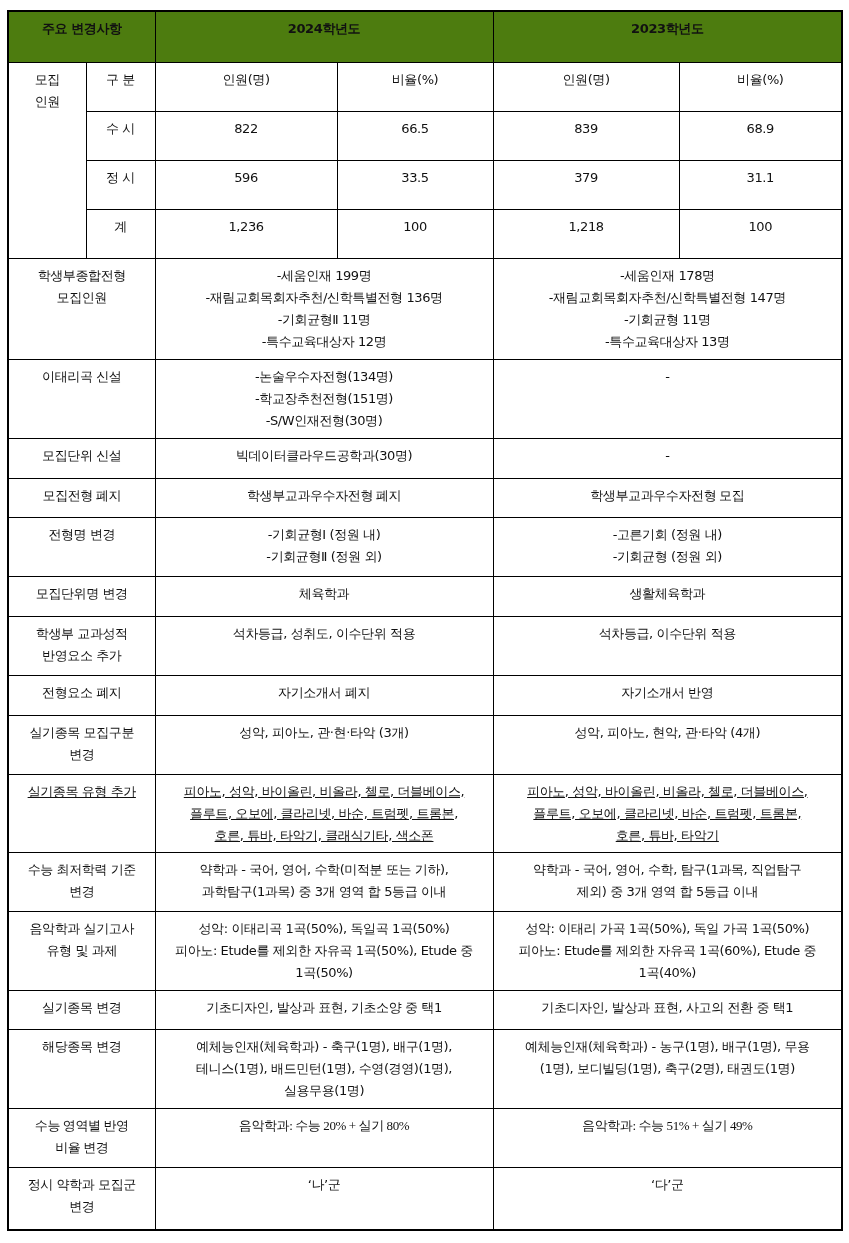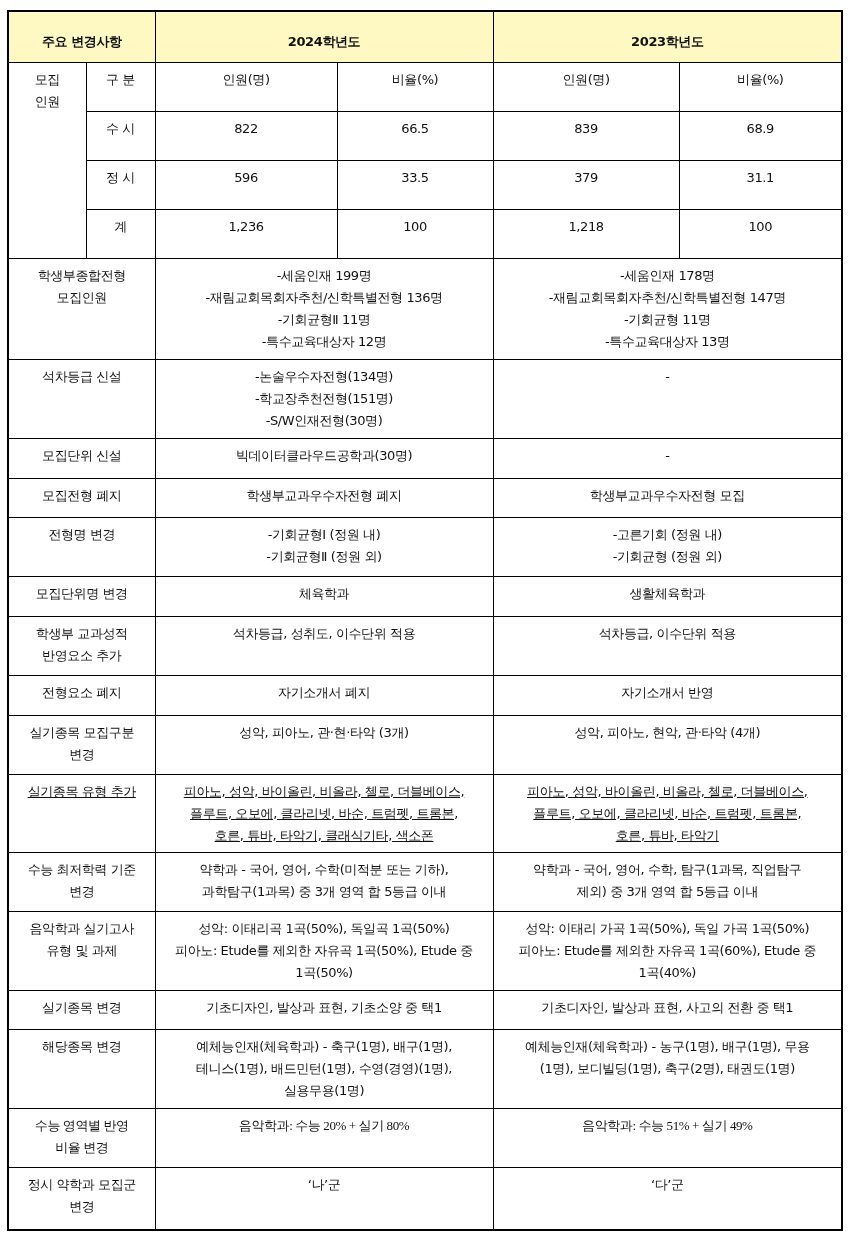--- a/index.html
+++ b/index.html
@@ -9,21 +9,21 @@
     position: absolute; left: 7px; top: 10px;
     width: 834px; border-collapse: collapse;
     border: 2px solid #000; table-layout: fixed;
     font-size: 13px; letter-spacing: -0.4px;
   }
   table.main td, table.main th {
     border: 1px solid #000; text-align: center; vertical-align: top;
     padding: 6px 2px 0 2px; line-height: 22px; font-weight: normal;
     overflow: hidden;
   }
-  table.main th { background: #fef9c3; font-weight: bold; padding-top: 19px; }
+  table.main th { background: #4d7c0f; font-weight: bold; padding-top: 6px; }
   .line { display: block; white-space: nowrap; }
 </style>
 </head>
 <body>
 
 <table class="main">
   <colgroup>
     <col style="width:78px">
     <col style="width:69px">
     <col style="width:182px">
@@ -86,21 +86,21 @@
         </td>
     <td colspan="2" class="c23">
           <span class="line">-세움인재 178명</span>
           <span class="line">-재림교회목회자추천/신학특별전형 147명</span>
           <span class="line">-기회균형 11명</span>
           <span class="line">-특수교육대상자 13명</span>
         </td>
   </tr>
       <tr style="height: 79px;">
     <td colspan="2" class="lbl">
-          <span class="line">석차등급 신설</span>
+          <span class="line">이태리곡 신설</span>
         </td>
     <td colspan="2" class="c24">
           <span class="line">-논술우수자전형(134명)</span>
           <span class="line">-학교장추천전형(151명)</span>
           <span class="line">-S/W인재전형(30명)</span>
         </td>
     <td colspan="2" class="c23">
           <span class="line">-</span>
         </td>
   </tr>
@@ -108,21 +108,21 @@
     <td colspan="2" class="lbl">
           <span class="line">모집단위 신설</span>
         </td>
     <td colspan="2" class="c24">
           <span class="line">빅데이터클라우드공학과(30명)</span>
         </td>
     <td colspan="2" class="c23">
           <span class="line">-</span>
         </td>
   </tr>
-      <tr style="height: 39px;">
+      <tr style="height: 39px; font-family: Liberation Serif, serif;">
     <td colspan="2" class="lbl">
           <span class="line">모집전형 폐지</span>
         </td>
     <td colspan="2" class="c24">
           <span class="line">학생부교과우수자전형 폐지</span>
         </td>
     <td colspan="2" class="c23">
           <span class="line">학생부교과우수자전형 모집</span>
         </td>
   </tr>

